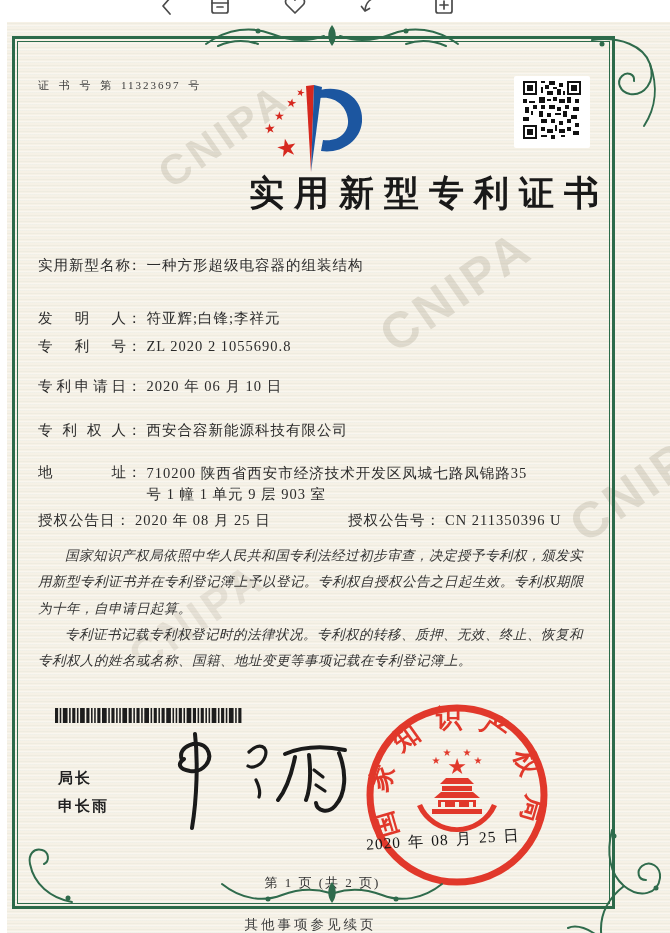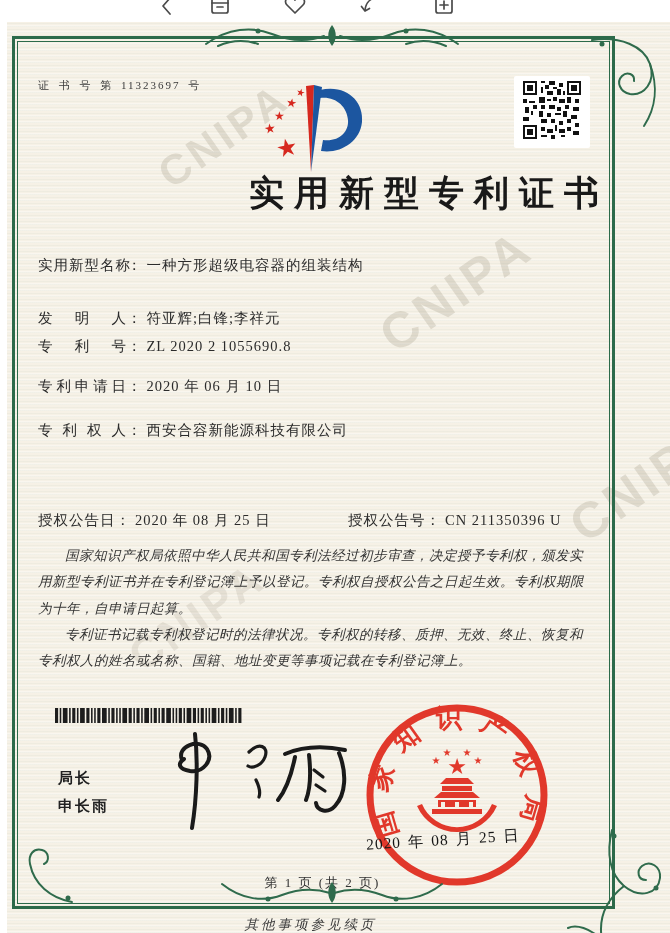--- a/index.html
+++ b/index.html
@@ -43,21 +43,21 @@
   
   .signer{position:absolute;left:58px;top:742px;font-family:"Liberation Sans","DejaVu Sans",sans-serif;
           font-weight:bold;font-size:15px;color:#222;letter-spacing:2px;line-height:28px;}
   .signature{position:absolute;left:148px;top:706px;}
   
   .seal{position:absolute;left:362px;top:678px;width:190px;height:190px;opacity:0.93;}
   .seal-date{position:absolute;left:366px;top:808px;font-size:15.5px;color:#161616;letter-spacing:1px;
              word-spacing:2px;transform:rotate(-3.5deg);z-index:6;}
   .pageno{position:absolute;left:12px;top:852px;width:597px;text-align:center;font-size:13px;color:#333;letter-spacing:2px;padding-left:12px;}
   .cont{position:absolute;left:12px;top:894px;width:597px;text-align:center;font-size:13.5px;color:#3d3d3d;
-        font-style:italic;letter-spacing:3px;}
+        letter-spacing:3px;}
   
   .logo{position:absolute;left:250px;top:62px;width:118px;height:94px;}
   .logo .star{position:absolute;color:#d6281f;line-height:1;}
   
   .qrpatch{position:absolute;left:514px;top:54px;width:76px;height:72px;background:#ffffff;border-radius:2px;}
   .qr{position:absolute;left:9px;top:5px;width:58px;height:58px;}
   
   .orn{position:absolute;z-index:5;}
   .orn path{fill:none;stroke:#2f6b4c;stroke-width:2;stroke-linecap:round;}
   .orn .fill{fill:#2f6b4c;stroke:none;}
@@ -225,20 +225,23 @@
     </div>
     <div class="row row-patno">
       <span class="flabel">专利号</span><span>：</span><span class="fvalue">ZL 2020 2 1055690.8</span>
     </div>
     <div class="row row-filing">
       <span class="flabel">专利申请日</span><span>：</span><span class="fvalue">2020 年 06 月 10 日</span>
     </div>
     <div class="row row-patentee">
       <span class="flabel">专利权人</span><span>：</span><span class="fvalue">西安合容新能源科技有限公司</span>
     </div>
+    <div class="row row-address">
+      <span class="flabel">地址</span><span>：</span><span class="addr-val"><span>710200 陕西省西安市经济技术开发区凤城七路凤锦路35</span><br><span>号 1 幢 1 单元 9 层 903 室</span></span>
+    </div>
     <div class="row row-grant">
       <span>授权公告日</span><span>：</span><span class="fvalue">2020 年 08 月 25 日</span>
       <span class="grant2"><span>授权公告号</span><span>：</span><span class="fvalue">CN 211350396 U</span></span>
     </div>
 
     <div class="paras">
       <p>国家知识产权局依照中华人民共和国专利法经过初步审查，决定授予专利权，颁发实用新型专利证书并在专利登记簿上予以登记。专利权自授权公告之日起生效。专利权期限为十年，自申请日起算。</p>
       <p>专利证书记载专利权登记时的法律状况。专利权的转移、质押、无效、终止、恢复和专利权人的姓名或名称、国籍、地址变更等事项记载在专利登记簿上。</p>
     </div>
 

